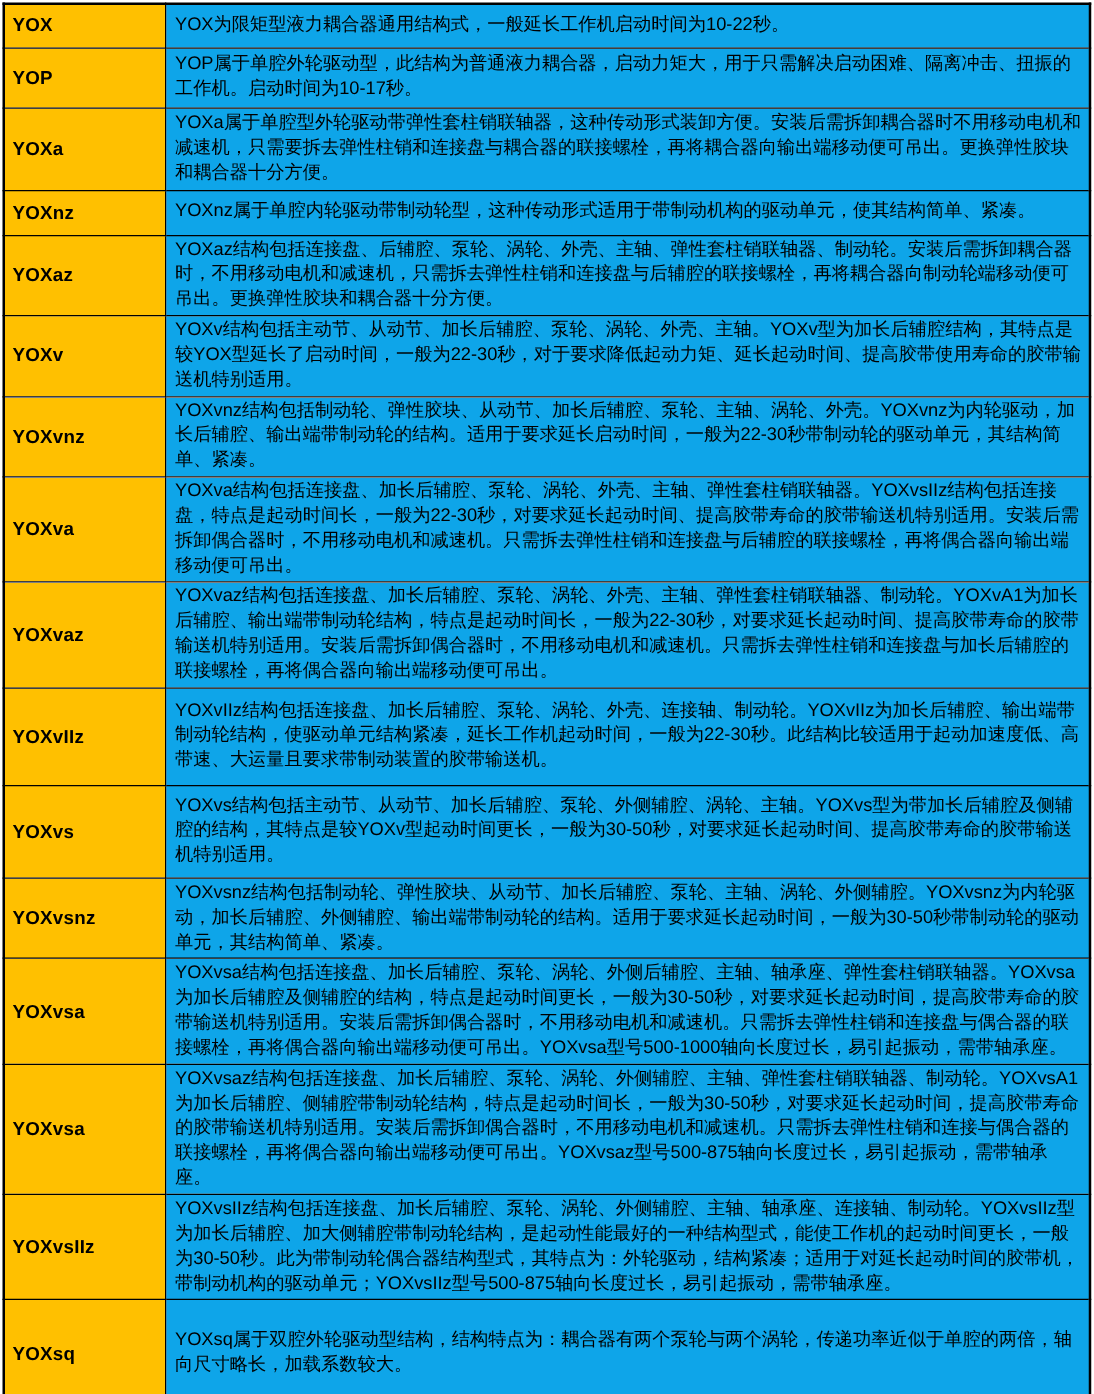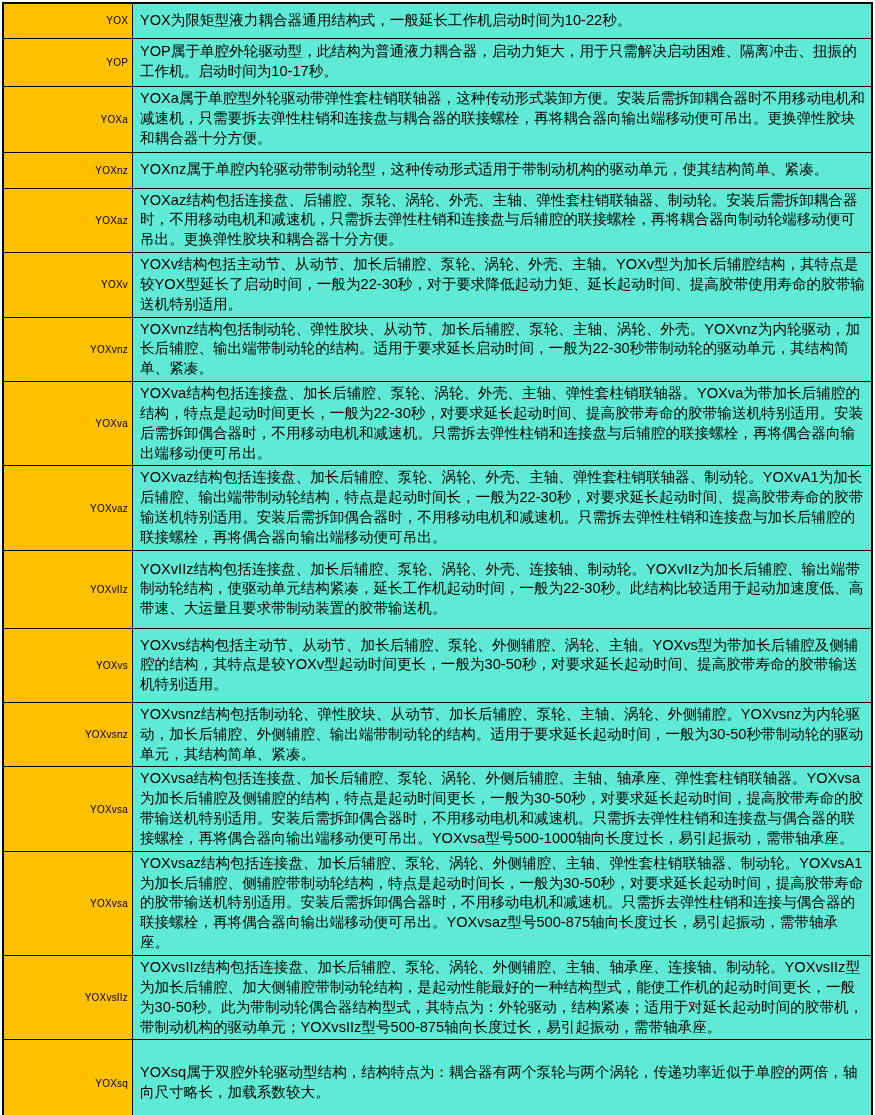--- a/index.html
+++ b/index.html
@@ -18,28 +18,27 @@
   }
   table.spec td {
     border: 1px solid var(--border-color, #000);
     vertical-align: middle;
     color: var(--text-color, #000);
     overflow: hidden;
   }
   td.model-cell {
     width: 118px;
     background: var(--label-bg, #FFC000);
-    font-weight: normal;
-    font-size: 10px;
+    font-weight: bold;
+    font-size: 15px;
     padding: 2px 4px 2px 6px;
     letter-spacing: 0.2px;
-    text-align: right;
   }
   td.desc-cell {
-    background: #5eead4;
+    background: #0ea5e9;
     font-size: 14.6px;
     line-height: 1.36;
     padding: 2px 6px 2px 7px;
   }
   
   tr.spec-row:nth-of-type(1)  { height: 35px; }
   tr.spec-row:nth-of-type(2)  { height: 48px; padding-left: 13px; }
   tr.spec-row:nth-of-type(3)  { height: 66px; }
   tr.spec-row:nth-of-type(4)  { height: 36px; margin-left: 32px; }
   tr.spec-row:nth-of-type(5)  { height: 62px; }
@@ -94,21 +93,21 @@
     <td class="desc-cell">YOXv结构包括主动节、从动节、加长后辅腔、泵轮、涡轮、外壳、主轴。YOXv型为加长后辅腔结构，其特点是较YOX型延长了启动时间，一般为22-30秒，对于要求降低起动力矩、延长起动时间、提高胶带使用寿命的胶带输送机特别适用。</td>
   </tr>
 
   <tr class="spec-row">
     <td class="model-cell">YOXvnz</td>
     <td class="desc-cell">YOXvnz结构包括制动轮、弹性胶块、从动节、加长后辅腔、泵轮、主轴、涡轮、外壳。YOXvnz为内轮驱动，加长后辅腔、输出端带制动轮的结构。适用于要求延长启动时间，一般为22-30秒带制动轮的驱动单元，其结构简单、紧凑。</td>
   </tr>
 
   <tr class="spec-row">
     <td class="model-cell">YOXva</td>
-    <td class="desc-cell">YOXva结构包括连接盘、加长后辅腔、泵轮、涡轮、外壳、主轴、弹性套柱销联轴器。YOXva为带加长后辅腔的结构，特点是起动时间更长，一般为22-30秒，对要求延长起动时间、提高胶带寿命的胶带输送机特别适用。安装后需拆卸偶合器时，不用移动电机和减速机。只需拆去弹性柱销和连接盘与后辅腔的联接螺栓，再将偶合器向输出端移动便可吊出。</td>
+    <td class="desc-cell">YOXva结构包括连接盘、加长后辅腔、泵轮、涡轮、外壳、主轴、弹性套柱销联轴器。YOXvsIIz结构包括连接盘，特点是起动时间长，一般为22-30秒，对要求延长起动时间、提高胶带寿命的胶带输送机特别适用。安装后需拆卸偶合器时，不用移动电机和减速机。只需拆去弹性柱销和连接盘与后辅腔的联接螺栓，再将偶合器向输出端移动便可吊出。</td>
   </tr>
 
   <tr class="spec-row">
     <td class="model-cell">YOXvaz</td>
     <td class="desc-cell">YOXvaz结构包括连接盘、加长后辅腔、泵轮、涡轮、外壳、主轴、弹性套柱销联轴器、制动轮。YOXvA1为加长后辅腔、输出端带制动轮结构，特点是起动时间长，一般为22-30秒，对要求延长起动时间、提高胶带寿命的胶带输送机特别适用。安装后需拆卸偶合器时，不用移动电机和减速机。只需拆去弹性柱销和连接盘与加长后辅腔的联接螺栓，再将偶合器向输出端移动便可吊出。</td>
   </tr>
 
   <tr class="spec-row">
     <td class="model-cell">YOXvIIz</td>
     <td class="desc-cell">YOXvIIz结构包括连接盘、加长后辅腔、泵轮、涡轮、外壳、连接轴、制动轮。YOXvIIz为加长后辅腔、输出端带制动轮结构，使驱动单元结构紧凑，延长工作机起动时间，一般为22-30秒。此结构比较适用于起动加速度低、高带速、大运量且要求带制动装置的胶带输送机。</td>

